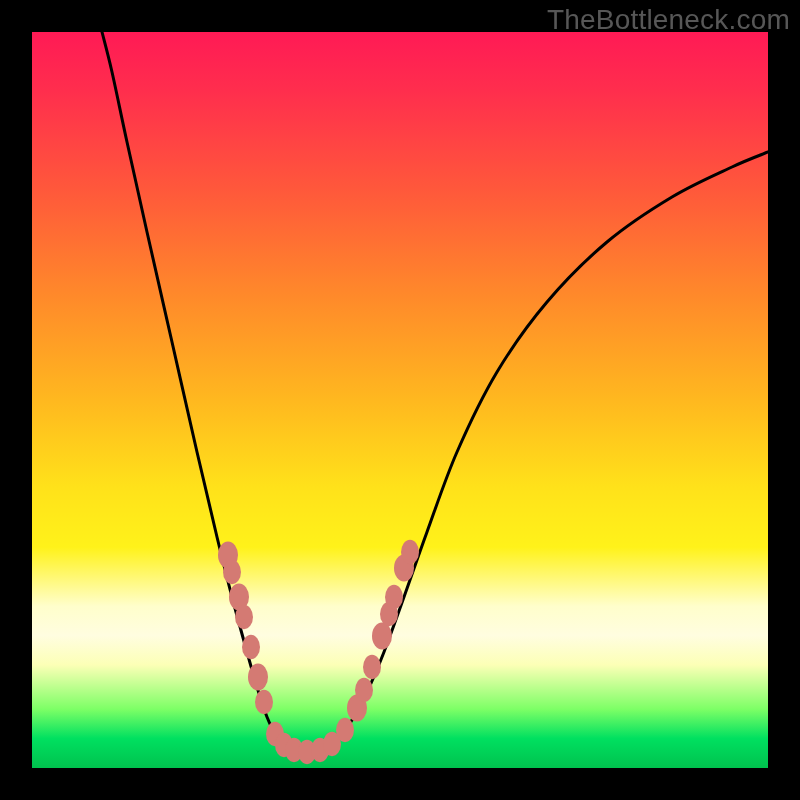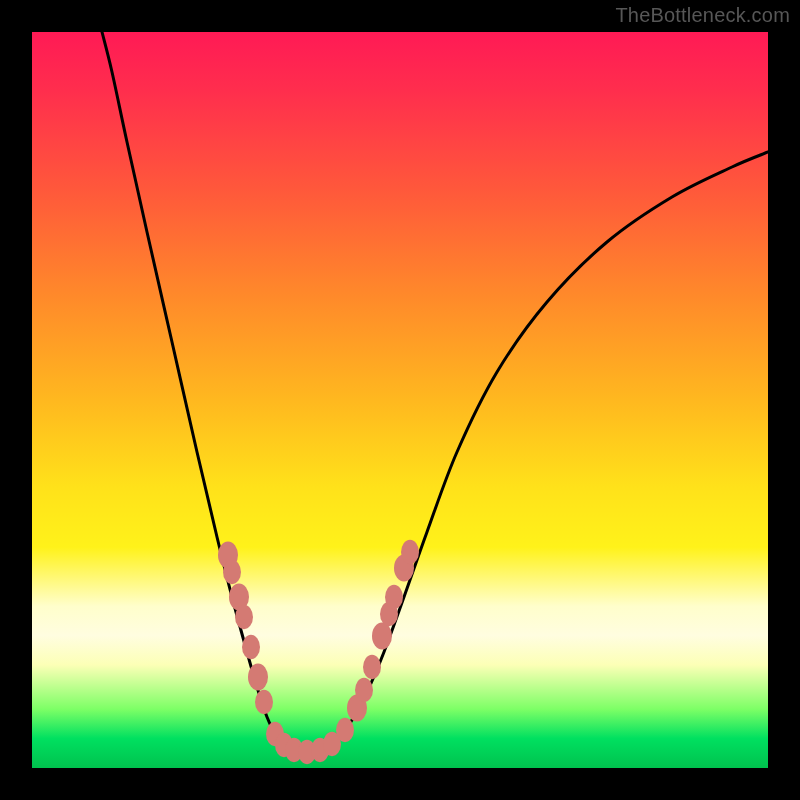--- a/index.html
+++ b/index.html
@@ -15,21 +15,21 @@
     position: relative;
     width: 800px;
     height: 800px;
     background: #000;
   }
   .watermark {
     position: absolute;
     top: 4px;
     right: 10px;
     color: #575757;
-    font-size: 20px;
+    font-size: 28px;
     font-weight: 400;
     letter-spacing: 0.2px;
     z-index: 20;
   }
   .plot-area {
     position: absolute;
     left: 32px;
     top: 32px;
     width: 736px;
     height: 736px;

